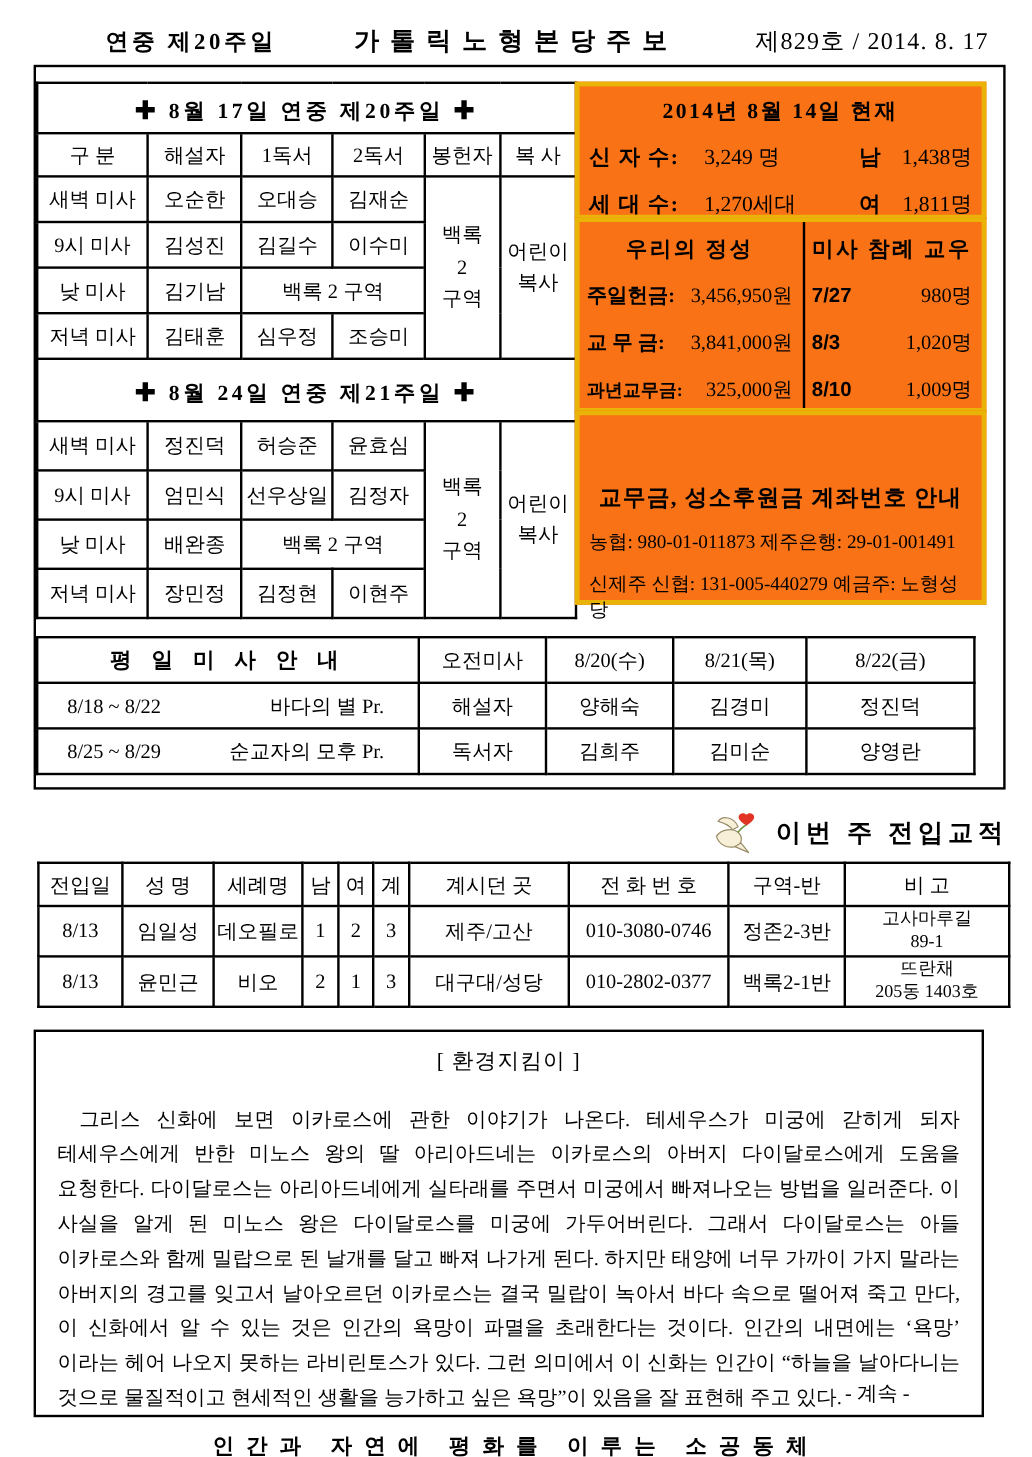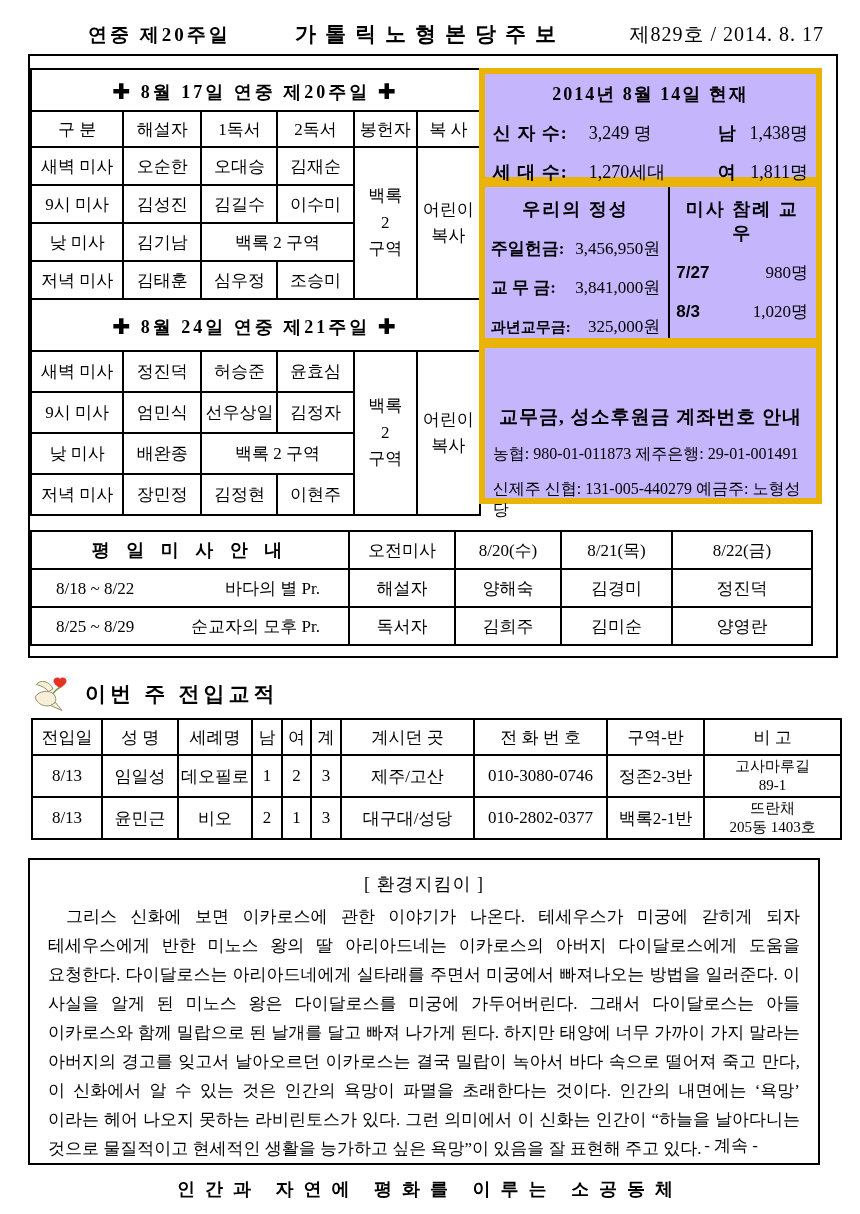--- a/index.html
+++ b/index.html
@@ -30,21 +30,21 @@
 
   .mass-table{width:452px;}
   .mass-table .title-cell{font-weight:bold;font-size:18px;letter-spacing:3px;height:40px;}
   .mass-table .title-cell.second{height:50px;}
   .mass-table .hdr td{height:34px;}
   .mass-table .r1 td{height:36px;}
   .mass-table .r2 td{height:39px;}
 
   
   .right-panel{width:344px;margin-left:-2px;display:flex;flex-direction:column;}
-  .panel-box{border:6px solid #eab308;box-sizing:border-box;background:#c4b5fd;}
+  .panel-box{border:4px solid #eab308;box-sizing:border-box;background:#f97316;}
   .stats-box{height:115px;padding-top:8px;}
   .box-title{text-align:center;font-weight:bold;font-size:18px;letter-spacing:2px;}
   .stats-row{display:flex;align-items:baseline;padding:0 8px;margin-top:15px;font-size:18px;}
   .s-label{width:96px;font-weight:bold;letter-spacing:1px;}
   .s-val{width:116px;}
   .s-label2{width:44px;text-align:center;font-weight:bold;}
   .s-val2{flex:1;text-align:right;}
 
   .offering-wrap{height:163px;margin-top:-2px;display:flex;}
   .offering-left{width:56%;border-right:2px solid #000;box-sizing:border-box;padding:10px 8px 0 6px;}
@@ -59,33 +59,33 @@
   .account-line{font-size:16px;margin-top:14px;letter-spacing:0;}
 
   
   .weekday-table{width:781px;margin-top:14px;}
   .weekday-table td{height:36px;}
   .weekday-table .wt-title{font-weight:bold;letter-spacing:6px;font-size:18px;}
   .wd-first{display:flex;justify-content:space-between;padding:0 26px 0 22px;align-items:baseline;}
 
   
   .transfer-section{margin:14px 20px 0 31px;}
-  .transfer-title{display:flex;justify-content:flex-start;align-items:center;gap:14px;height:44px;}
+  .transfer-title{display:flex;justify-content:flex-end;align-items:center;gap:14px;height:44px;}
   .transfer-title .t-text{font-weight:bold;font-size:21px;letter-spacing:4px;}
   .transfer-table{width:100%;margin-top:2px;}
   .transfer-table td{height:34px;font-size:17px;}
   .transfer-table .t-rows td{height:40px;}
   .transfer-table .small{font-size:15px;line-height:1.25;}
 
   
   .essay-box{
     margin:18px 40px 0 28px;border:2px solid #000;
     padding:8px 18px 6px 18px;
   }
-  .essay-title{text-align:center;font-size:18px;letter-spacing:1px;margin:4px 0 6px 0;}
+  .essay-title{text-align:center;font-size:18px;letter-spacing:1px;margin:4px 0 22px 0;}
   .essay-body{font-size:17px;line-height:29px;text-align:justify;text-indent:18px;margin:0;word-break:keep-all;}
   .essay-cont{text-align:right;padding-right:42px;margin-top:-29px;font-size:17px;}
 
   
   .page-footer{
     text-align:center;font-weight:bold;font-size:18px;letter-spacing:10px;margin-top:12px;
   }
 </style>
 </head>
 <body>

